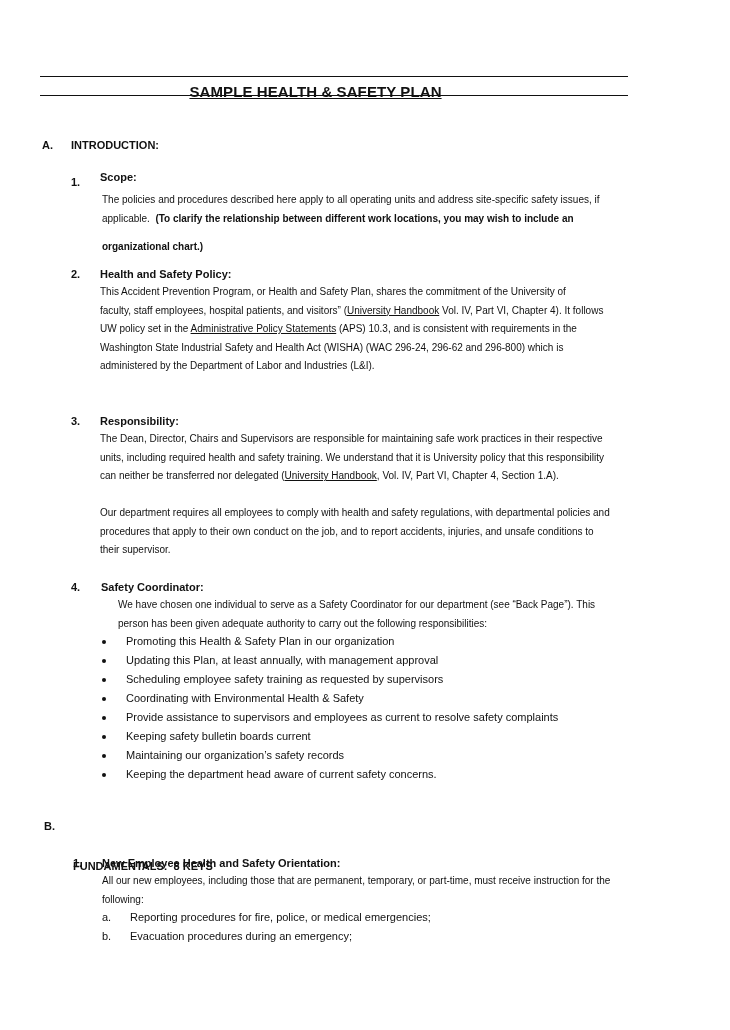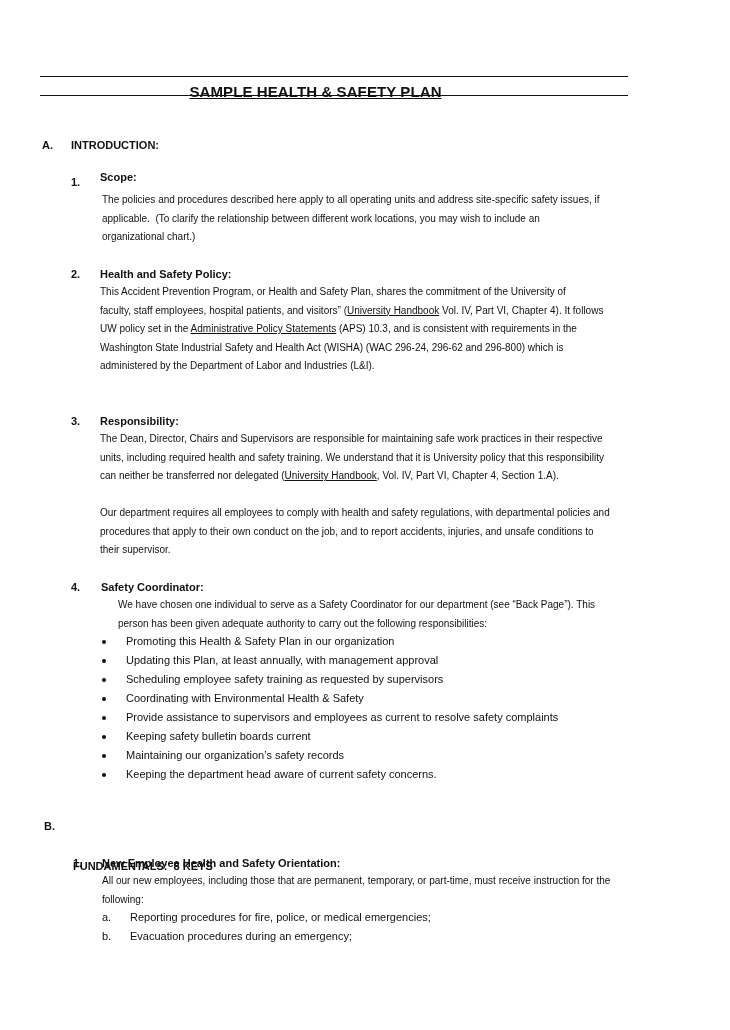--- a/index.html
+++ b/index.html
@@ -32,21 +32,21 @@
       position: absolute;
       left: 40px;
       width: 551px;
       top: 83px;
       text-align: center;
       font-weight: bold;
       font-size: 15px;
       letter-spacing: 0.1px;
     }
     .abs { position: absolute; white-space: nowrap; }
-    .b { font-weight: normal; }
+    .b { font-weight: bold; margin-top: 10px; }
     .u { text-decoration: underline; }
     .sec-letter { font-weight: bold; font-size: 11px; }
     .sec-title { font-weight: bold; font-size: 11px; }
     .item-num { font-weight: bold; font-size: 11px; }
     .item-title { font-weight: bold; font-size: 11px; }
     .para {
       position: absolute;
       font-size: 10px;
       line-height: 18.6px;
       white-space: nowrap;

